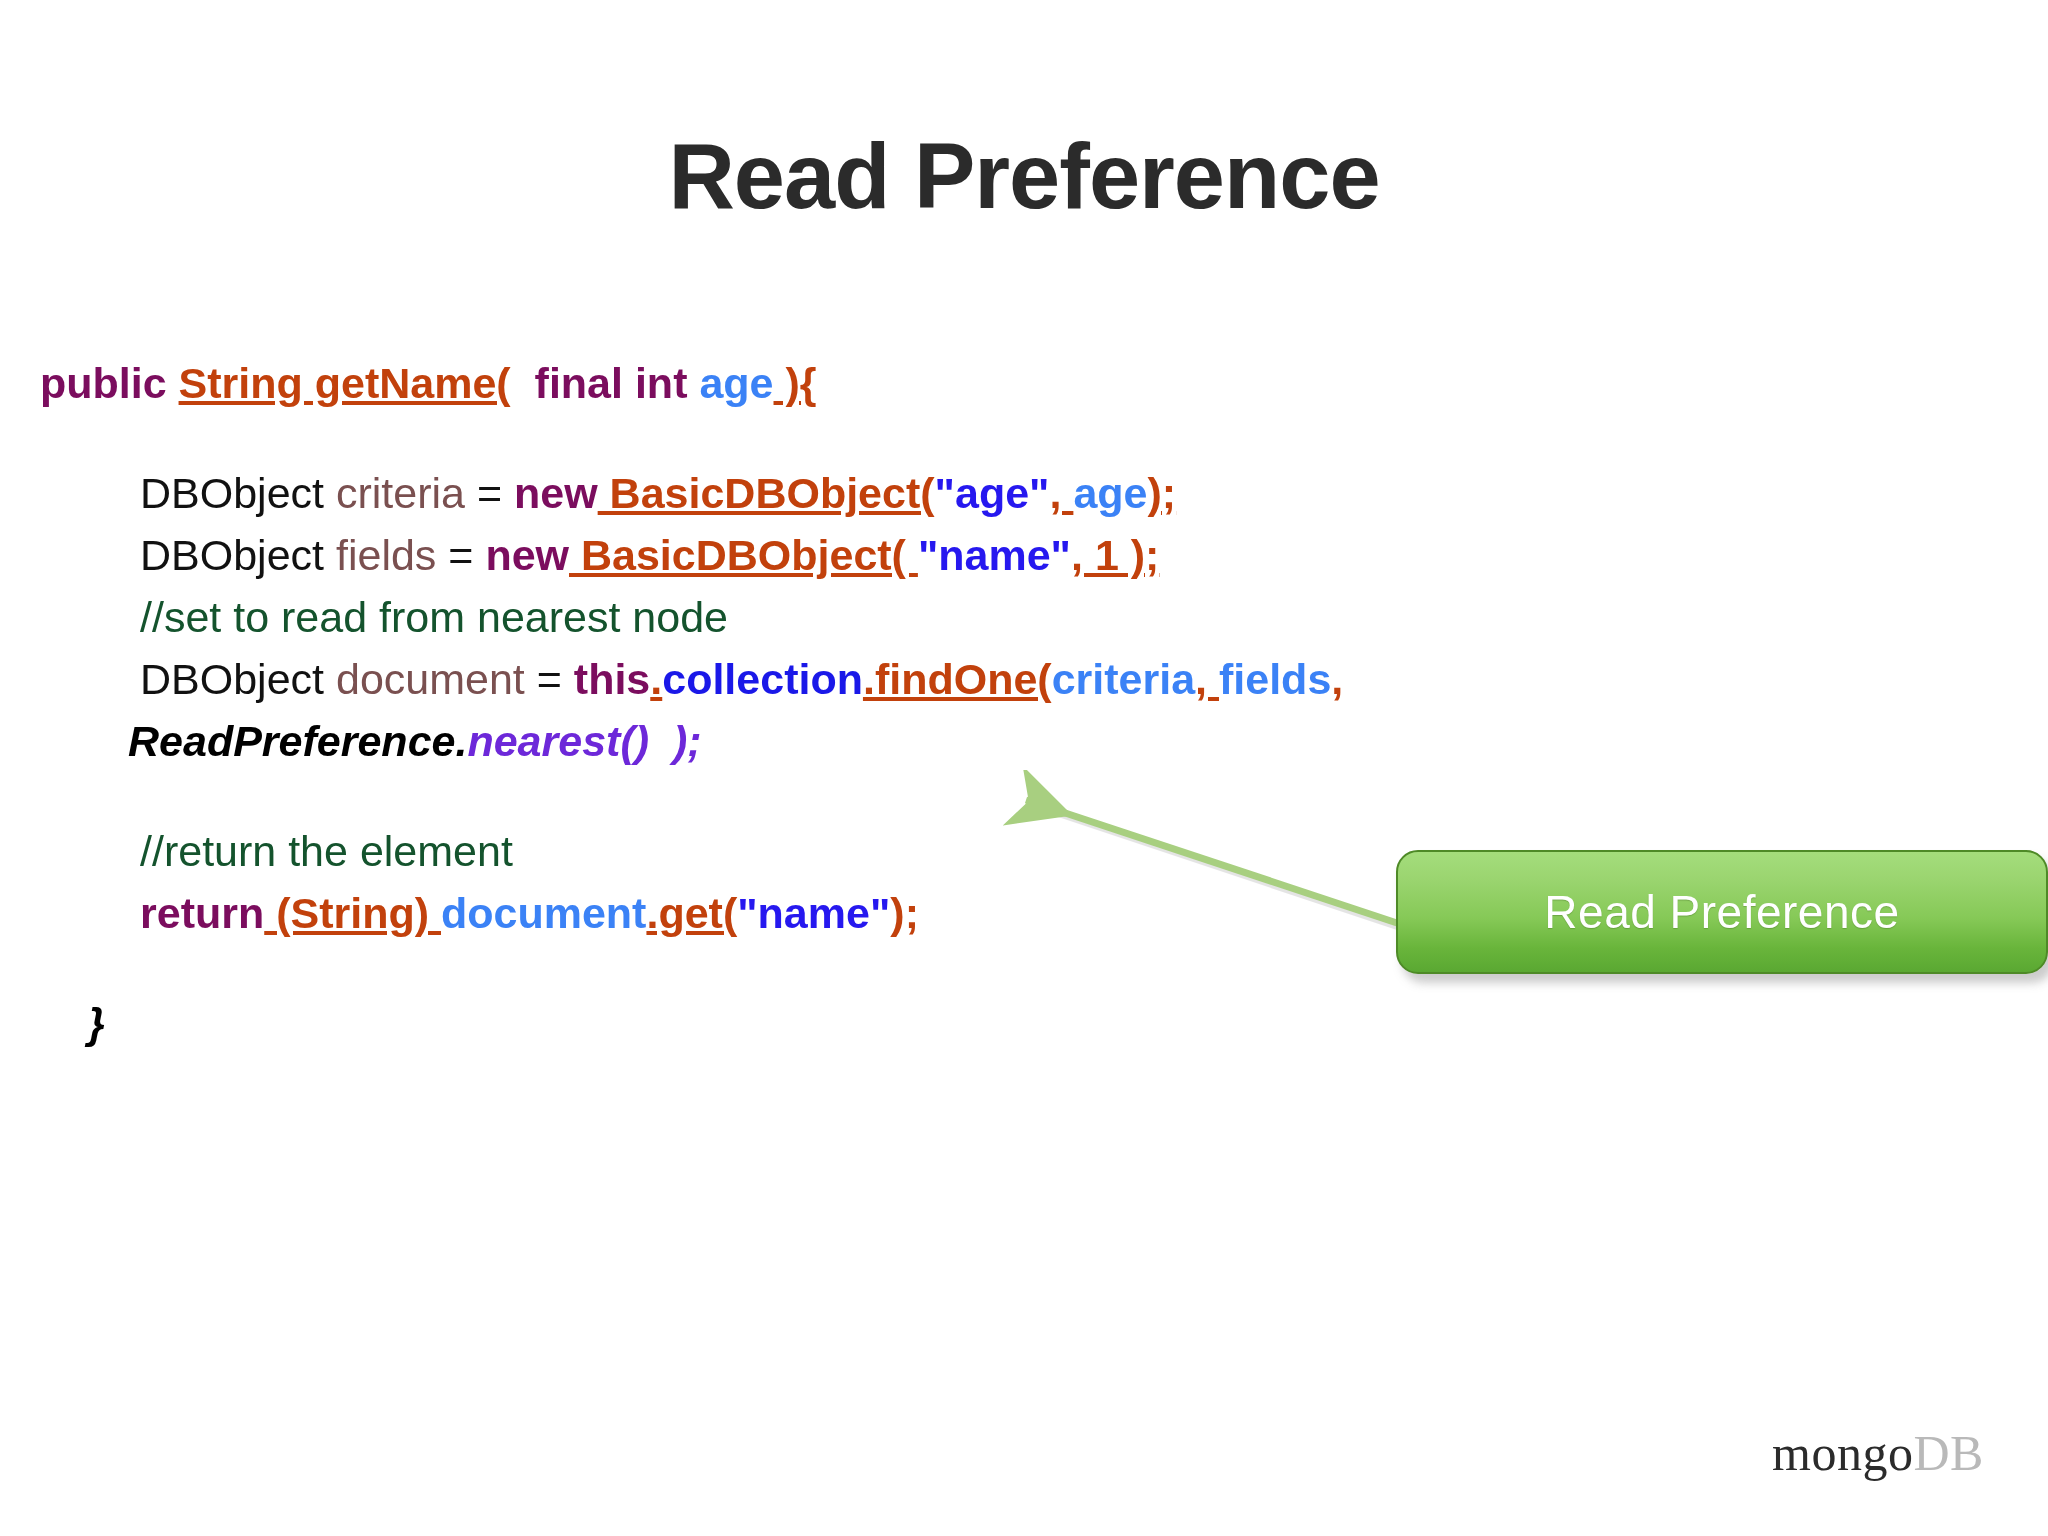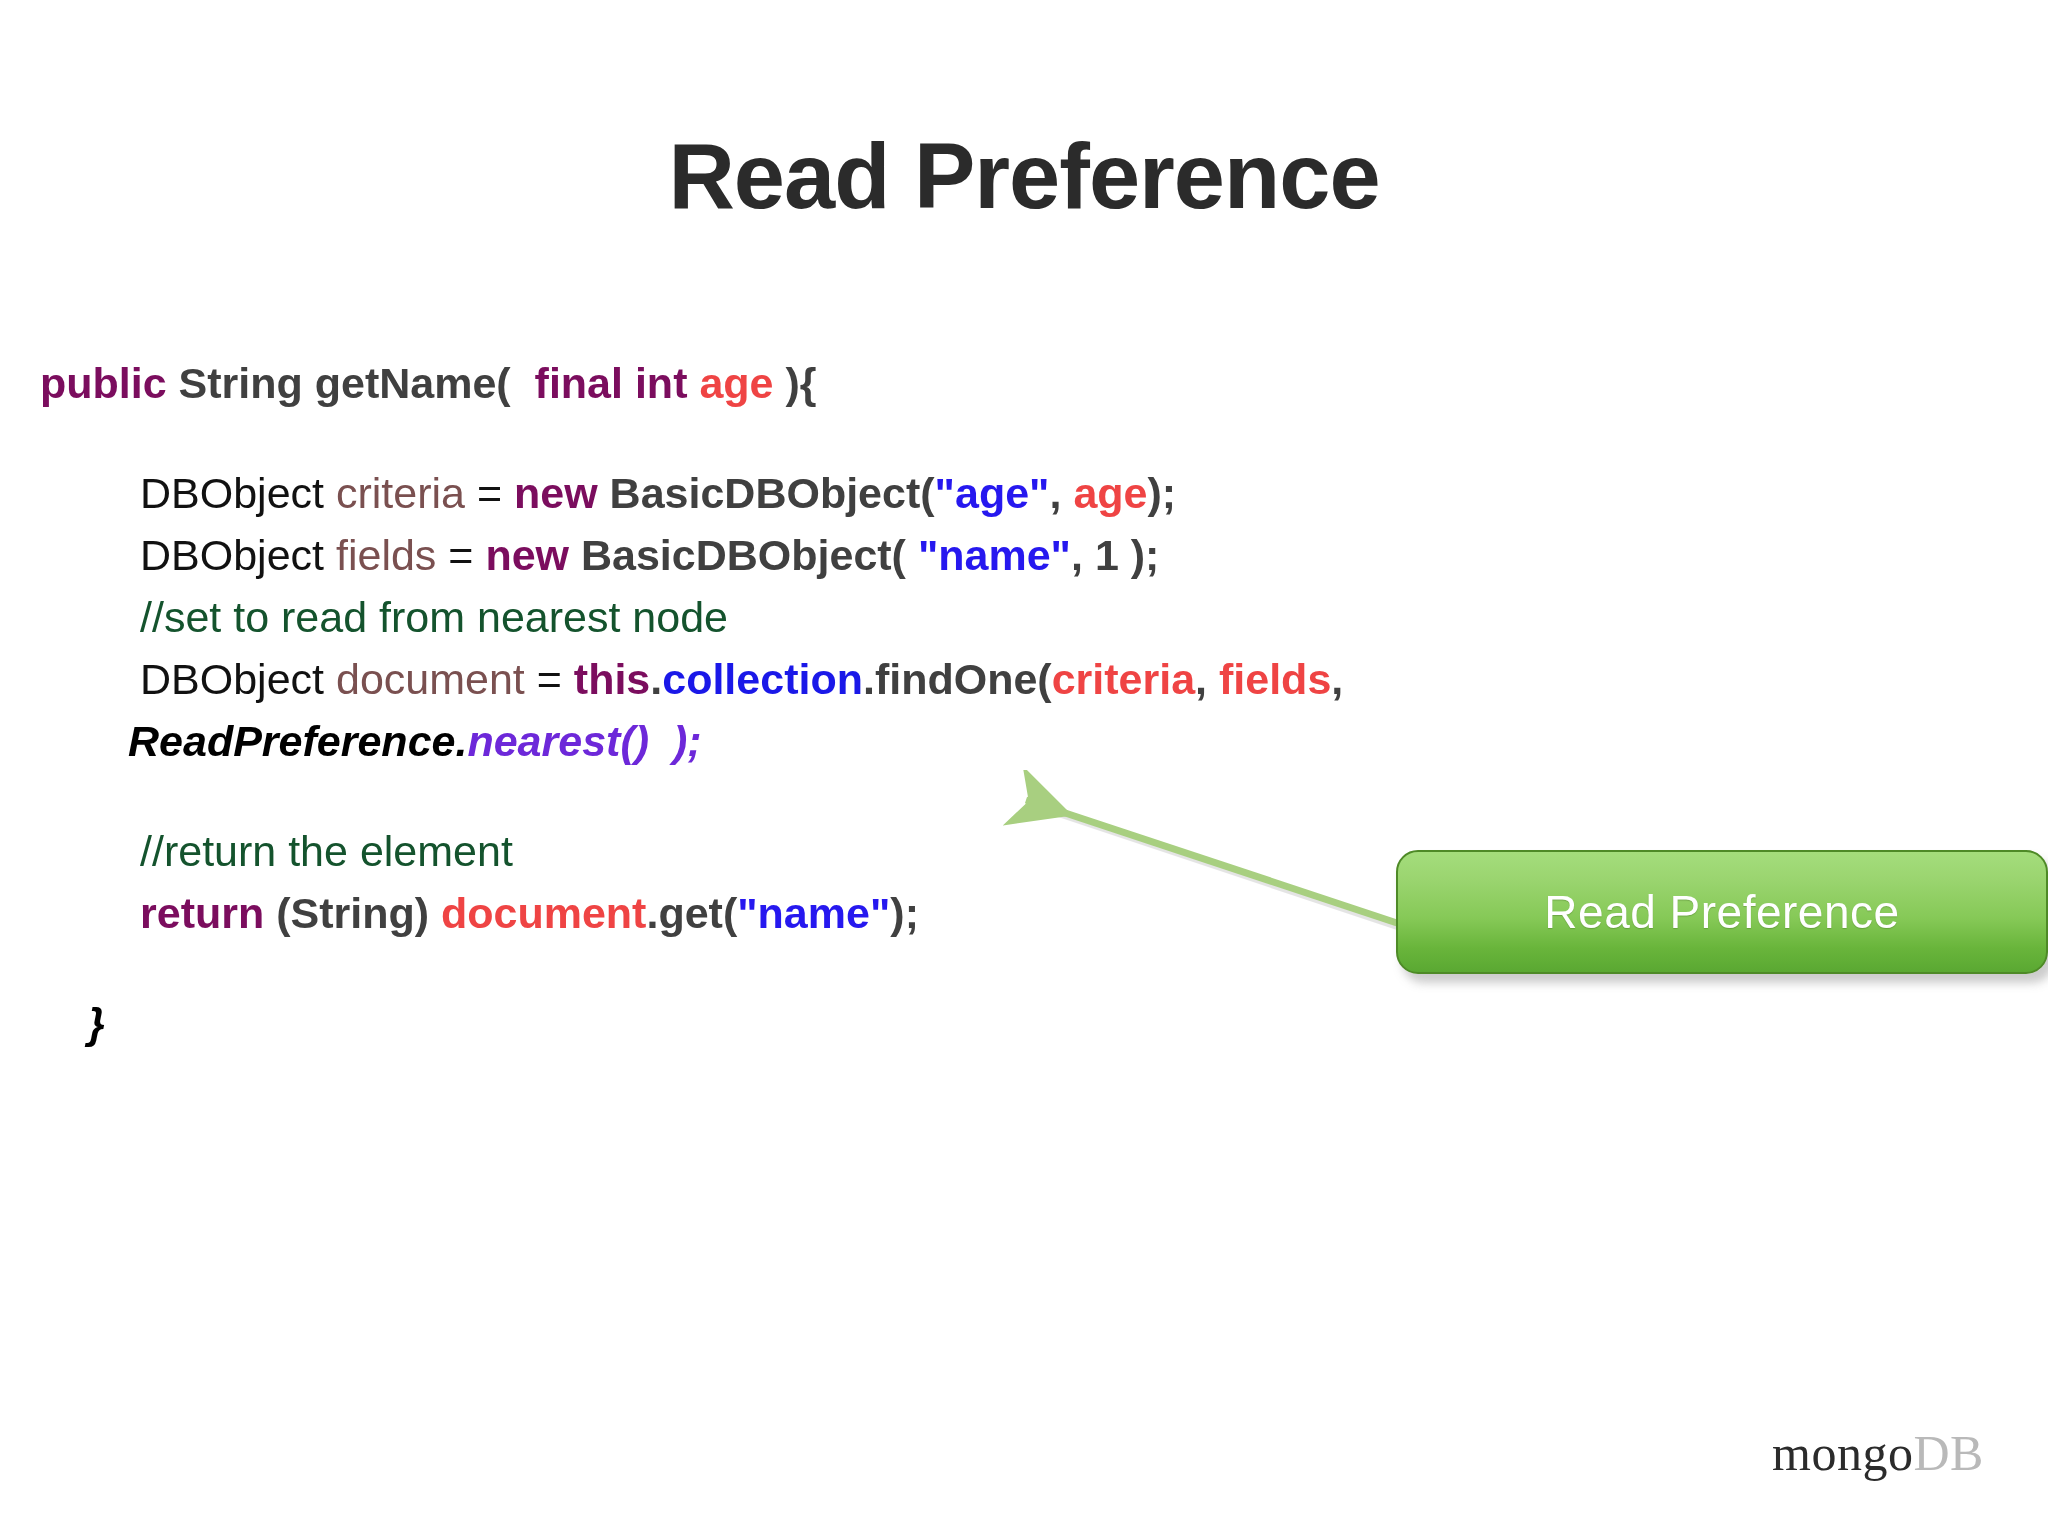--- a/index.html
+++ b/index.html
@@ -50,24 +50,24 @@
     min-height: 62px;
   }
   .code-line.blank { height: 48px; min-height: 48px; }
   .code-line.indent-1 { padding-left: 100px; }
   .code-line.indent-cont { padding-left: 88px; }
   .code-line.indent-brace { padding-left: 48px; }
 
   
   .tok-plain    { color: #000000; }
   .tok-kw       { color: #7b0d5e; font-weight: bold; }   
-  .tok-type     { color: #404040; font-weight: bold; }   
+  .tok-type     { color: #c2410c; font-weight: bold; text-decoration: underline; }   
   .tok-typelight{ color: #111111; font-weight: normal; text-align: right; } 
   .tok-var      { color: #7a5050; }                      
-  .tok-varb     { color: #ef4444; font-weight: bold; }   
+  .tok-varb     { color: #3b82f6; font-weight: bold; }   
   .tok-str      { color: #2618ef; font-weight: bold; }   
   .tok-field    { color: #1a18e8; font-weight: bold; }   
   .tok-comment  { color: #14532d; font-weight: normal; }
   .tok-italic   { font-style: italic; font-weight: bold; color: #6d28d9; }
   .tok-bold     { font-weight: bold; color: #000000; font-style: italic; }
 
   
   #callout-box {
     position: absolute;
     left: 1396px;

